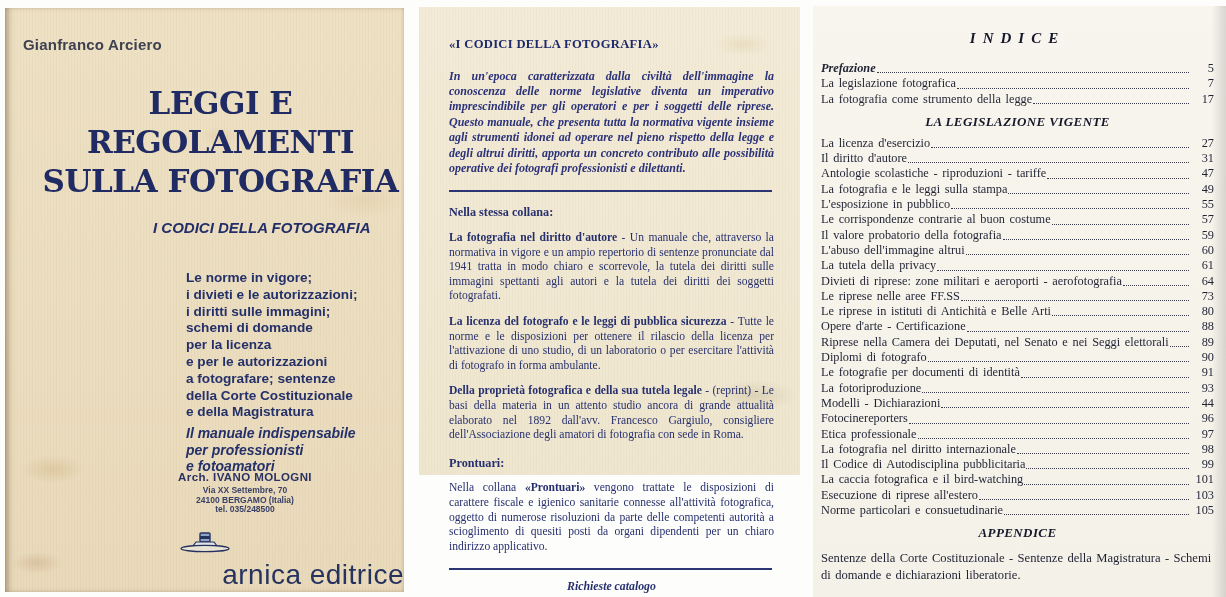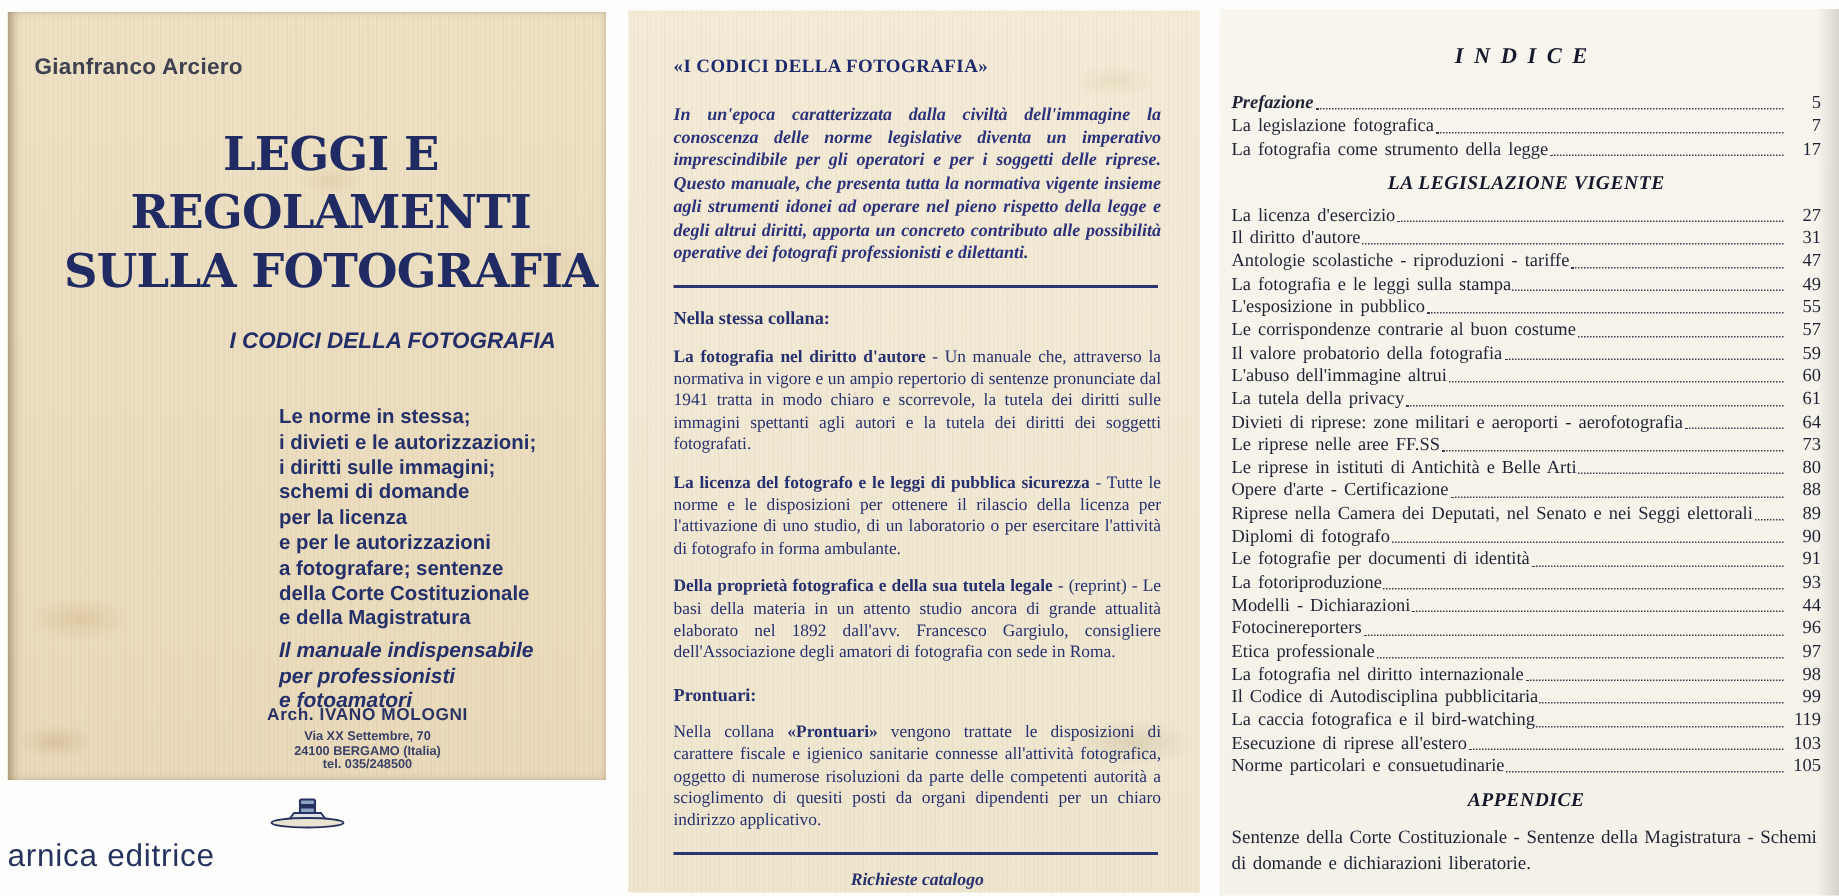--- a/index.html
+++ b/index.html
@@ -5,21 +5,21 @@
   html,body{margin:0;padding:0;}
   body{
     width:1226px;height:597px;overflow:hidden;position:relative;
     background:#fdfdfb;
     font-family:"Liberation Serif", serif;
   }
   .page{position:absolute;box-sizing:border-box;}
 
   
   #cover{
-    left:5px;top:8px;width:399px;height:512px;
+    left:5px;top:8px;width:399px;height:584px;
     background:
       radial-gradient(ellipse 46px 20px at 12% 79%, rgba(176,130,60,.20), transparent 70%),
       radial-gradient(ellipse 30px 14px at 54% 22%, rgba(176,130,60,.13), transparent 70%),
       radial-gradient(ellipse 56px 24px at 90% 33%, rgba(176,130,60,.10), transparent 70%),
       radial-gradient(ellipse 36px 16px at 8% 95%, rgba(150,90,40,.18), transparent 70%),
       repeating-linear-gradient(90deg, rgba(120,90,40,.04) 0 1px, transparent 1px 3px),
       linear-gradient(#eee1c4, #e9dabb);
     box-shadow:inset 5px 0 7px -3px rgba(90,60,25,.55), inset -2px 0 3px -1px rgba(120,90,50,.25);
   }
   .cover-author{
@@ -52,28 +52,28 @@
     font-family:"Liberation Sans", sans-serif;font-weight:bold;
     font-size:11.5px;color:#2a3264;letter-spacing:.4px;
   }
   .cover-address{
     position:absolute;left:150px;top:478px;width:180px;text-align:center;
     font-family:"Liberation Sans", sans-serif;font-weight:bold;
     font-size:8.5px;line-height:9.5px;color:#3a4166;
   }
   .cover-logo{position:absolute;left:0;right:0;top:524px;text-align:center;}
   .cover-publisher{
-    position:absolute;left:0;right:0;top:551px;text-align:left;
+    position:absolute;left:0;right:0;top:551px;text-align:right;
     font-family:"Liberation Sans", sans-serif;
-    font-size:21px;color:#27335f;letter-spacing:.5px;
+    font-size:28px;color:#27335f;letter-spacing:.5px;
   }
 
   
   #back{
-    left:419px;top:7px;width:381px;height:588px;
+    left:419px;top:7px;width:381px;height:468px;
     background:
       radial-gradient(ellipse 40px 16px at 85% 8%, rgba(176,140,60,.12), transparent 70%),
       radial-gradient(ellipse 60px 22px at 88% 83%, rgba(200,190,160,.5), transparent 70%),
       repeating-linear-gradient(90deg, rgba(120,90,40,.03) 0 1px, transparent 1px 3px),
       linear-gradient(#f3ebd7, #efe6cf);
     padding:30px 26px 3px 30px;
     color:#27306e;
     font-size:11.6px;line-height:14.6px;
   }
   .back-heading{font-weight:bold;font-size:12.6px;color:#1d296b;letter-spacing:.3px;}
@@ -121,21 +121,21 @@
 <div class="page" id="cover">
   <div class="cover-author">Gianfranco Arciero</div>
   <div class="cover-title">
     <span>LEGGI E REGOLAMENTI</span><br>
     <span>SULLA FOTOGRAFIA</span>
   </div>
   <div class="cover-series">I CODICI DELLA FOTOGRAFIA</div>
 
   <div class="cover-blurb">
 
-  <div>Le norme in stessa;</div>
+  <div>Le norme in vigore;</div>
       <div>i divieti e le autorizzazioni;</div>
       <div>i diritti sulle immagini;</div>
       <div>schemi di domande</div>
       <div>per la licenza</div>
       <div>e per le autorizzazioni</div>
       <div>a fotografare; sentenze</div>
       <div>della Corte Costituzionale</div>
       <div>e della Magistratura</div>
     </div>
 
@@ -344,21 +344,21 @@
 
       <div class="toc-row">
         <span class="lbl">Il Codice di Autodisciplina pubblicitaria</span>
         <span class="leader"></span>
         <span class="pg">99</span>
       </div>
 
       <div class="toc-row">
         <span class="lbl">La caccia fotografica e il bird-watching</span>
         <span class="leader"></span>
-        <span class="pg">119</span>
+        <span class="pg">101</span>
       </div>
 
       <div class="toc-row">
         <span class="lbl">Esecuzione di riprese all'estero</span>
         <span class="leader"></span>
         <span class="pg">103</span>
       </div>
 
       <div class="toc-row">
         <span class="lbl">Norme particolari e consuetudinarie</span>

